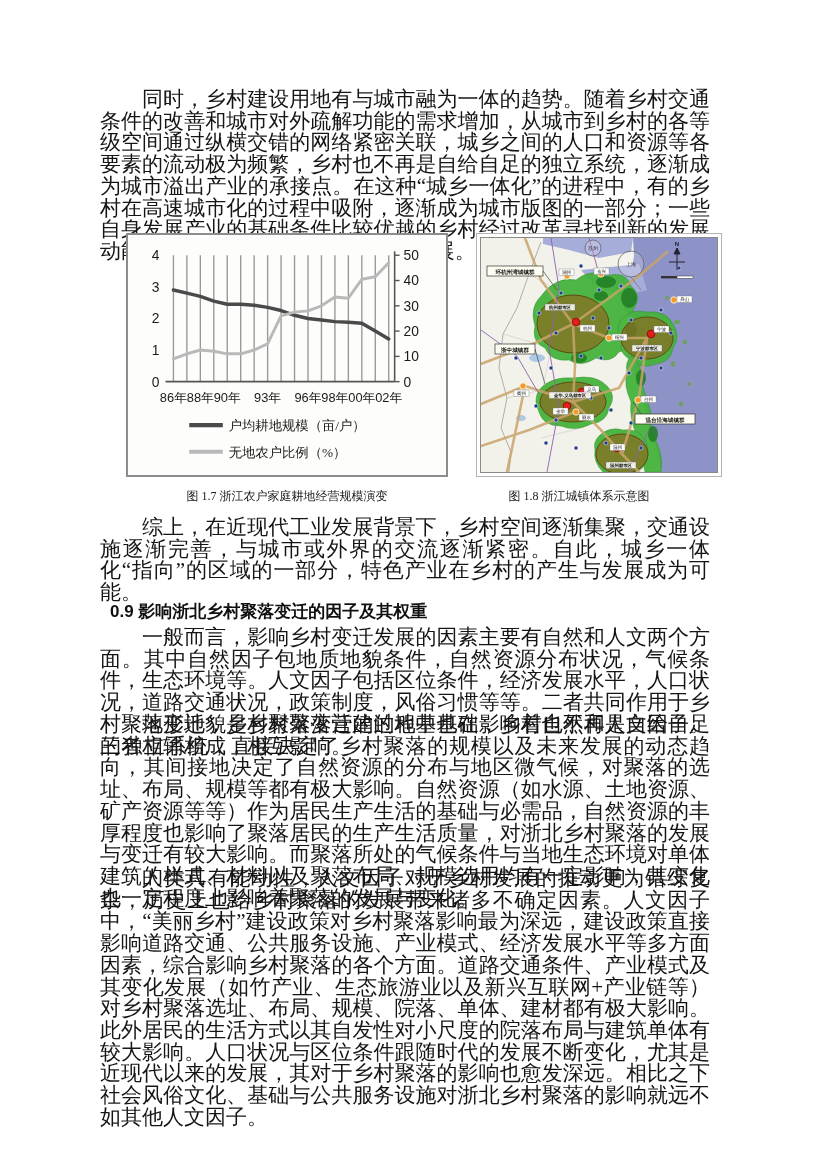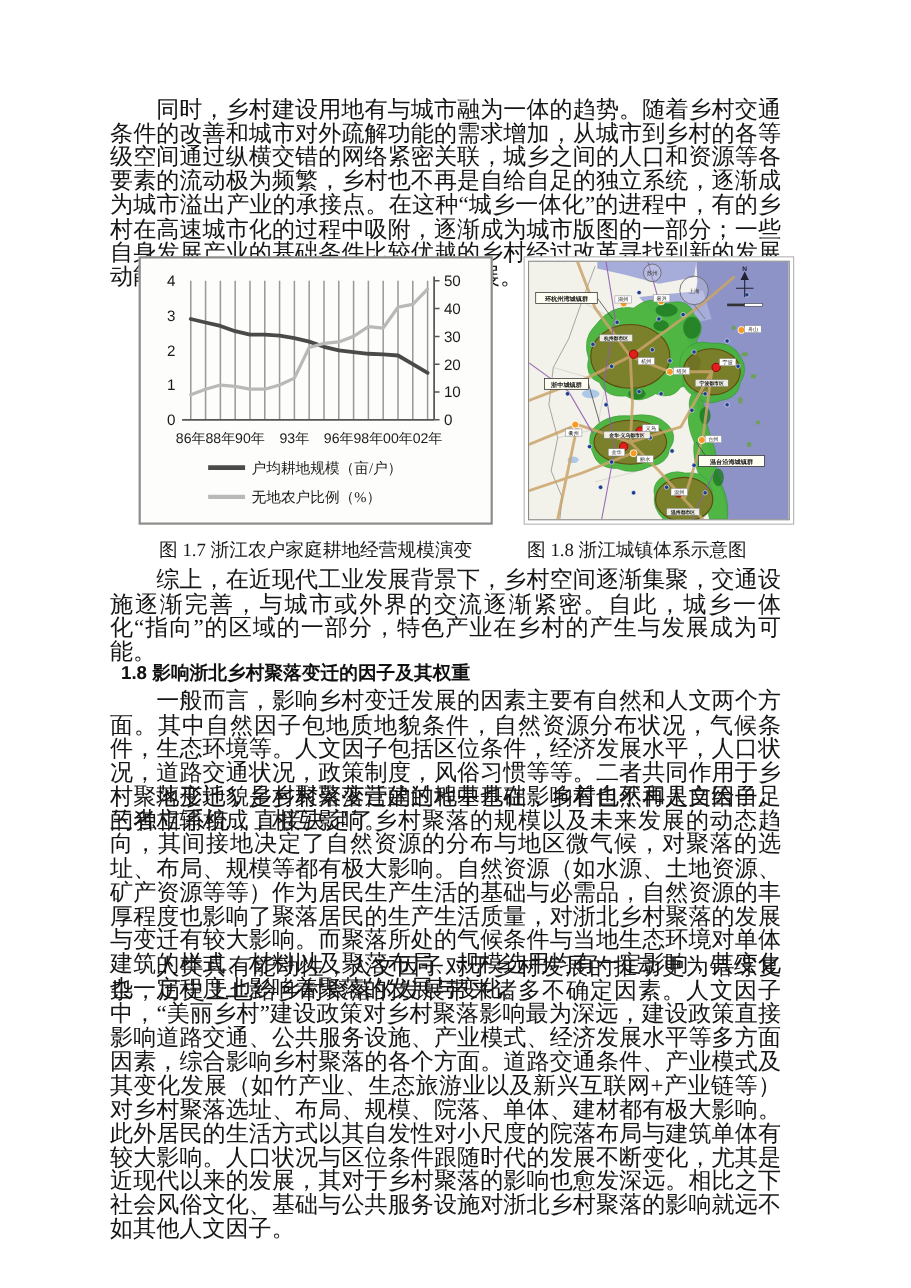--- a/index.html
+++ b/index.html
@@ -2,21 +2,21 @@
 <html><head>
 <meta charset="utf-8">
 <style>
   html,body{margin:0;padding:0;}
   body{width:828px;height:1171px;background:#ffffff;position:relative;
        font-family:"Liberation Serif","DejaVu Serif",serif;color:#151515;}
   .para{position:absolute;left:100px;width:610px;font-size:21px;line-height:21.7px;
         text-align:justify;text-indent:2em;margin:0;}
   .section-heading{position:absolute;left:110px;width:610px;font-size:17px;font-weight:bold;
         font-family:"Liberation Sans","DejaVu Sans",sans-serif;margin:0;color:#101010;}
-  .fig-caption{position:absolute;font-size:17px;text-align:center;color:#1a1a1a;}
+  .fig-caption{position:absolute;font-size:12px;text-align:center;color:#1a1a1a;}
   .chart-box{position:absolute;left:126px;top:233px;width:318px;height:240px;
         border:2px solid #8c8c8c;background:#fdfdfb;}
   .map-box{position:absolute;left:476px;top:233px;width:238px;height:236px;
         border:1px solid #b3b3b3;background:#ffffff;padding:3px;}
   .map-box svg{display:block;border:1px solid #8a8a8a;background:#f3f2ea;}
   .axis-num{font:14px "Liberation Sans","DejaVu Sans",sans-serif;fill:#1a1a1a;}
   .xtick{font:13px "Liberation Sans","DejaVu Sans",sans-serif;fill:#1a1a1a;}
   .legend-text{font:13.5px "Liberation Serif","DejaVu Serif",serif;fill:#1a1a1a;}
   .m-city{font:4.6px "Liberation Sans","DejaVu Sans",sans-serif;fill:#111;}
   .m-metro{font:4.4px "Liberation Sans","DejaVu Sans",sans-serif;fill:#111;font-weight:bold;}
@@ -298,17 +298,17 @@
       <rect x="196" y="38" width="16" height="2.4" fill="#fff" stroke="#333" stroke-width="0.5"></rect>
     </g>
   </svg>
 </div>
 
 <div class="fig-caption" style="left:126px;top:488px;width:322px">图 1.7 浙江农户家庭耕地经营规模演变</div>
 <div class="fig-caption" style="left:456px;top:488px;width:246px">图 1.8 浙江城镇体系示意图</div>
 
 <p class="para" style="top:517px">综上，在近现代工业发展背景下，乡村空间逐渐集聚，交通设施逐渐完善，与城市或外界的交流逐渐紧密。自此，城乡一体化“指向”的区域的一部分，特色产业在乡村的产生与发展成为可能。</p>
 
-<h2 class="section-heading" style="top:600px">1.8 影响浙北乡村聚落变迁的因子及其权重</h2>
+<h2 class="section-heading" style="top:600px">0.9 影响浙北乡村聚落变迁的因子及其权重</h2>
 
 <p class="para" style="top:627px">一般而言，影响乡村变迁发展的因素主要有自然和人文两个方面。其中自然因子包地质地貌条件，自然资源分布状况，气候条件，生态环境等。人文因子包括区位条件，经济发展水平，人口状况，道路交通状况，政策制度，风俗习惯等等。二者共同作用于乡村聚落变迁，乡村聚落变迁的过程中也在影响着自然和人文因子。三者相辅相成，相互影响。</p>
 <p class="para" style="top:714px">地形地貌是乡村聚落营建的地基基础，乡村也不再是自给自足的独立系统，直接决定了乡村聚落的规模以及未来发展的动态趋向，其间接地决定了自然资源的分布与地区微气候，对聚落的选址、布局、规模等都有极大影响。自然资源（如水源、土地资源、矿产资源等等）作为居民生产生活的基础与必需品，自然资源的丰厚程度也影响了聚落居民的生产生活质量，对浙北乡村聚落的发展与变迁有较大影响。而聚落所处的气候条件与当地生态环境对单体建筑的样式、材料以及聚落布局、规模选用均有一定影响，其变化也一定程度上影响着聚落的发展与变化。</p>
 <p class="para" style="top:868px">人类具有能动性，人文因子对于乡村发展的推动更为错综复杂，历史上也给乡村聚落的发展带来诸多不确定因素。人文因子中，“美丽乡村”建设政策对乡村聚落影响最为深远，建设政策直接影响道路交通、公共服务设施、产业模式、经济发展水平等多方面因素，综合影响乡村聚落的各个方面。道路交通条件、产业模式及其变化发展（如竹产业、生态旅游业以及新兴互联网+产业链等）对乡村聚落选址、布局、规模、院落、单体、建材都有极大影响。此外居民的生活方式以其自发性对小尺度的院落布局与建筑单体有较大影响。人口状况与区位条件跟随时代的发展不断变化，尤其是近现代以来的发展，其对于乡村聚落的影响也愈发深远。相比之下社会风俗文化、基础与公共服务设施对浙北乡村聚落的影响就远不如其他人文因子。</p>
 
 </body></html>

